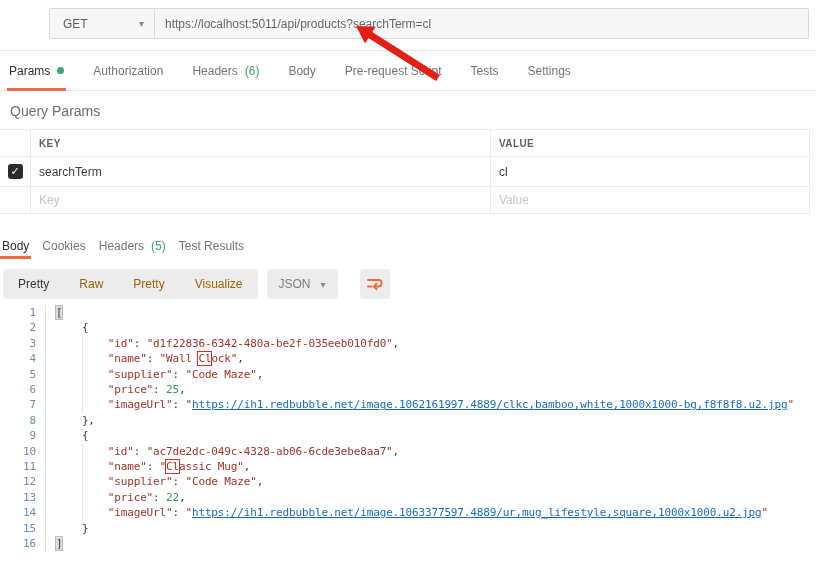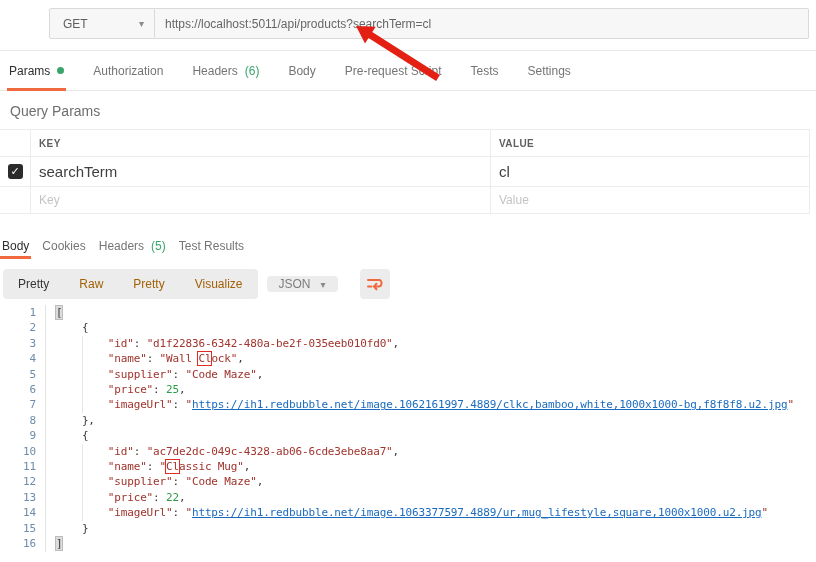--- a/index.html
+++ b/index.html
@@ -51,21 +51,21 @@
     border-top: 1px solid #ececec; align-items: center;
   }
   .tr:last-child { border-bottom: 1px solid #ececec; }
   .td { padding: 0 8px; height: 100%; display: flex; align-items: center; }
   .td.c1 { justify-content: center; padding: 0; }
   .tr.th { height: 27px; }
   .tr.r1 { height: 30px; border-top: 1px solid #ececec; }
   .tr.r2 { height: 28px; }
   .colsep { border-right: 1px solid #ececec; height: 100%; }
   .hcell { font-size: 10px; font-weight: bold; letter-spacing: 0.4px; color: #5f5f5f; }
-  .cellv { font-size: 15px; color: #3f3f3f; }
+  .cellv { font-size: 12px; color: #3f3f3f; }
   .cbx {
     width: 15px; height: 15px; background: #2b2b2b; border-radius: 3px;
     color: #fff; font-size: 11px; line-height: 15px; text-align: center; cursor: pointer;
   }
   .ph-input {
     border: none; outline: none; background: transparent; width: 100%;
     font-family: "Liberation Sans", sans-serif; font-size: 12px; color: #3f3f3f;
   }
   .ph-input::placeholder { color: #c4c4c4; }
   
@@ -74,21 +74,21 @@
   .toolbar { display: flex; align-items: center; margin: 11px 0 0 3px; }
   .seg {
     display: flex; align-items: center; background: #ececec; border-radius: 4px; height: 30px;
   }
   .seg-item {
     padding: 0 15px; font-size: 12px; color: #a16207; cursor: pointer;
     height: 100%; display: flex; align-items: center;
   }
   .seg-item.active { color: #363636; }
   .fmt {
-    margin-left: 9px; background: #ececec; border-radius: 4px; height: 16px;
+    margin-left: 9px; background: #ececec; border-radius: 4px; height: 30px;
     display: flex; align-items: center; gap: 10px; padding: 0 12px;
     font-size: 12px; color: #7d7d7d; cursor: pointer;
   }
   .fmt .chev { font-size: 10px; color: #8a8a8a; }
   .wrap-btn {
     margin-left: 22px; background: #ececec; border-radius: 4px;
     width: 30px; height: 30px; display: flex; align-items: center; justify-content: center;
     cursor: pointer;
   }
   

